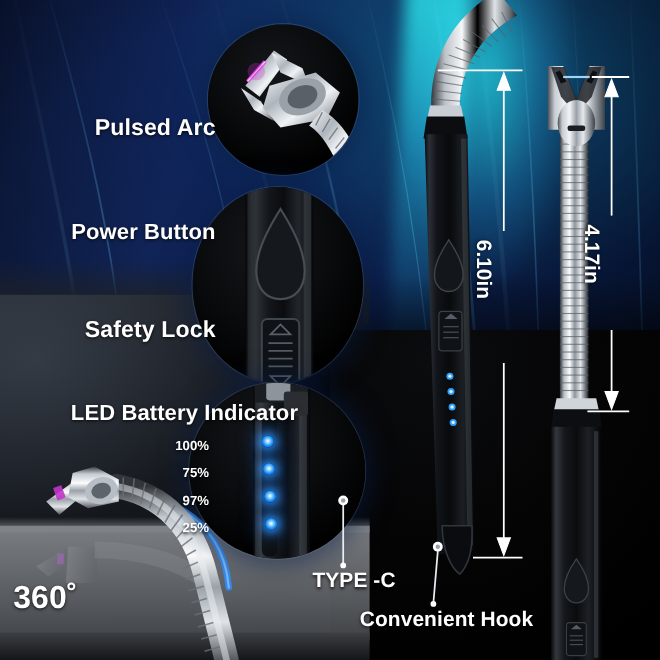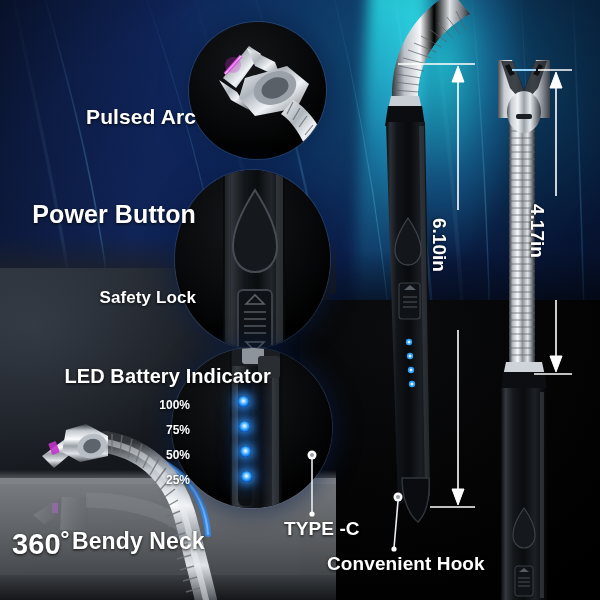--- a/index.html
+++ b/index.html
@@ -438,35 +438,34 @@
     </svg>
 
     <div class="led" style="left:66px;top:48px;width:11px;height:11px;"></div>
     <div class="led" style="left:67px;top:73px;width:11px;height:11px;"></div>
     <div class="led" style="left:68px;top:98px;width:11px;height:11px;"></div>
     <div class="led" style="left:69px;top:123px;width:11px;height:11px;"></div>
   </div>
 
   <div class="lab lab-r" style="left:0;top:105px;width:196px;font-size:21px;">Pulsed Arc</div>
 
-  <div class="lab lab-r" style="left:0;top:200px;width:196px;font-size:25px;">Power Button</div>
-
-  <div class="lab lab-r" style="left:0;top:288px;width:196px;font-size:17px;">Safety Lock</div>
+  <div class="lab lab-r" style="left:0;top:200px;width:196px;font-size:20px;">Power Button</div>
+
+  <div class="lab lab-r" style="left:0;top:288px;width:196px;font-size:21px;">Safety Lock</div>
 
   <div class="lab lab-r" style="left:0;top:365px;width:228px;font-size:20px;margin-left:43px;">LED Battery Indicator</div>
 
   <div class="pct" style="left:120px;top:398px;width:70px;">100%</div>
   <div class="pct" style="left:120px;top:423px;width:70px;">75%</div>
-  <div class="pct" style="left:120px;top:448px;width:70px;">50%</div>
+  <div class="pct" style="left:120px;top:448px;width:70px;">97%</div>
   <div class="pct" style="left:120px;top:473px;width:70px;">25%</div>
 
   <div class="lab" style="left:12px;top:528px;font-size:29px;">
     <span>360</span><span>˚</span>
   </div>
-  <div class="lab" style="left:72px;top:528px;font-size:23px;">Bendy Neck</div>
 
   <svg width="600" height="600" style="position:absolute;left:0;top:0;">
     <g>
       <circle cx="312" cy="455" r="4.5" fill="#ffffff"></circle>
       <circle cx="312" cy="455" r="2" fill="#9aa0a8"></circle>
       <line x1="312" y1="459" x2="312" y2="513" stroke="#e8edf2" stroke-width="1.6"></line>
       <circle cx="312" cy="514" r="2.6" fill="#ffffff"></circle>
     </g>
     <g>
       <circle cx="398" cy="497" r="4.5" fill="#ffffff"></circle>

